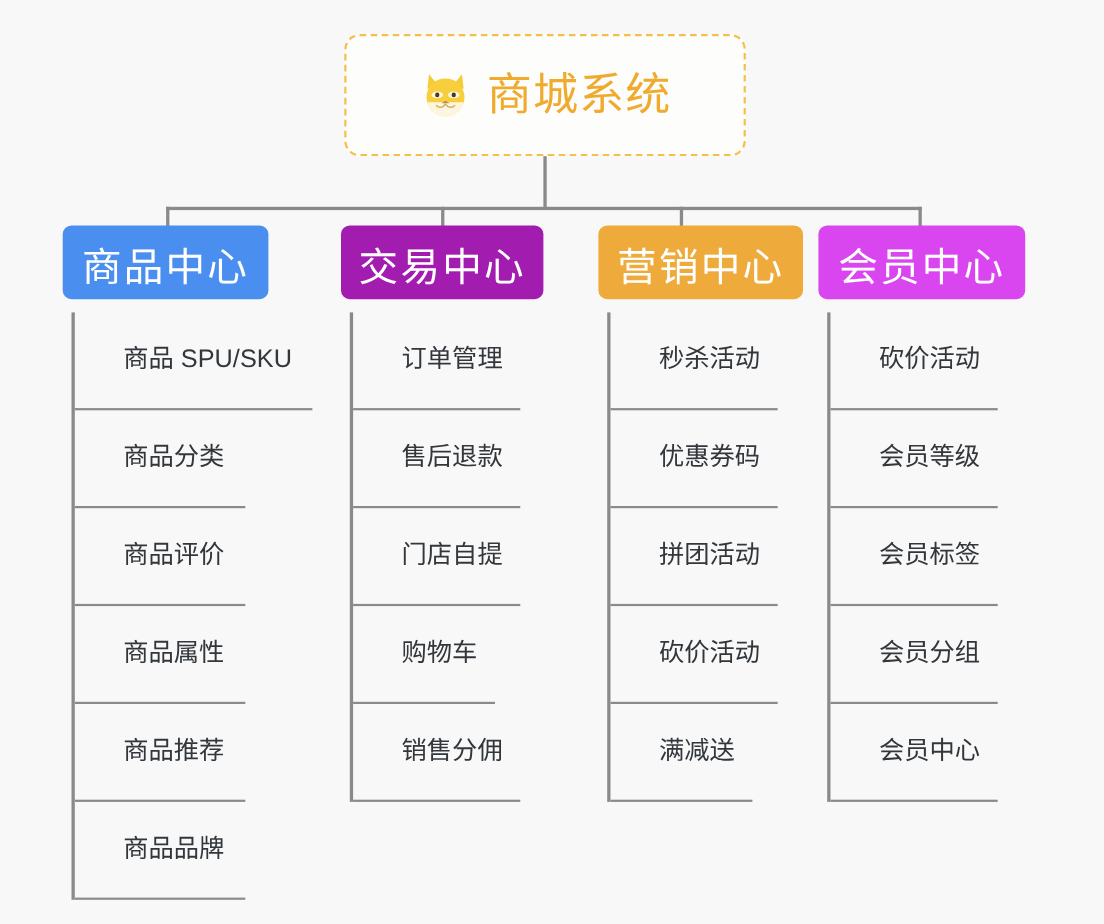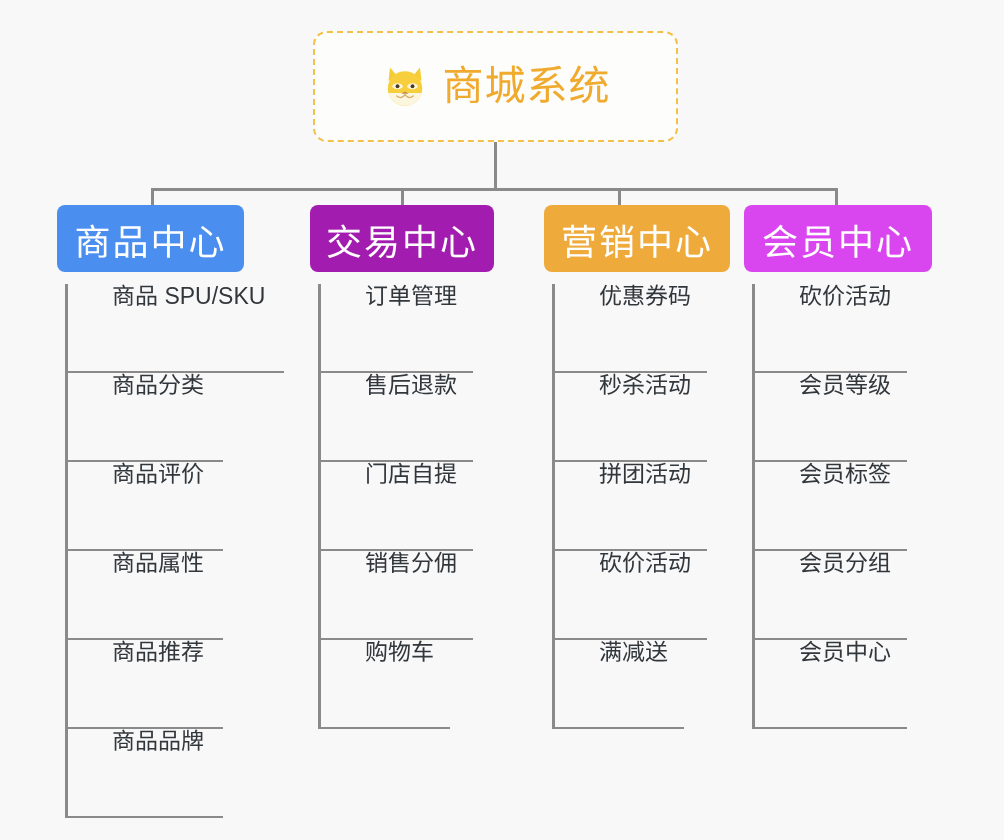--- a/index.html
+++ b/index.html
@@ -94,21 +94,21 @@
     margin-top: 12px;
     margin-left: 8px;
     padding-left: 0;
     border-left: 3px solid #8a8a8a;
   }
   .leaf-item {
     position: relative;
     height: 89px;
     box-sizing: border-box;
     display: flex;
-    align-items: flex-start;
+    align-items: center;
     padding-left: 44px;
     padding-bottom: 4px;
   }
   .leaf-item::after {
     content: "";
     position: absolute;
     left: 0;
     bottom: 0;
     height: 2px;
     background: #8a8a8a;
@@ -185,39 +185,39 @@
     <div class="leaf-stack">
       <div class="leaf-item" style="--ul:152px">
         <span class="leaf-label">订单管理</span>
       </div>
       <div class="leaf-item" style="--ul:152px">
         <span class="leaf-label">售后退款</span>
       </div>
       <div class="leaf-item" style="--ul:152px">
         <span class="leaf-label">门店自提</span>
       </div>
-      <div class="leaf-item" style="--ul:152px">
-        <span class="leaf-label">销售分佣</span>
-      </div>
       <div class="leaf-item" style="--ul:129px">
         <span class="leaf-label">购物车</span>
       </div>
+      <div class="leaf-item" style="--ul:152px">
+        <span class="leaf-label">销售分佣</span>
+      </div>
     </div>
   </div>
 
   <div class="column col-2">
     <div class="cat-header">
       <span>营销中心</span>
     </div>
     <div class="leaf-stack">
       <div class="leaf-item" style="--ul:152px">
+        <span class="leaf-label">秒杀活动</span>
+      </div>
+      <div class="leaf-item" style="--ul:152px">
         <span class="leaf-label">优惠券码</span>
-      </div>
-      <div class="leaf-item" style="--ul:152px">
-        <span class="leaf-label">秒杀活动</span>
       </div>
       <div class="leaf-item" style="--ul:152px">
         <span class="leaf-label">拼团活动</span>
       </div>
       <div class="leaf-item" style="--ul:152px">
         <span class="leaf-label">砍价活动</span>
       </div>
       <div class="leaf-item" style="--ul:129px">
         <span class="leaf-label">满减送</span>
       </div>

